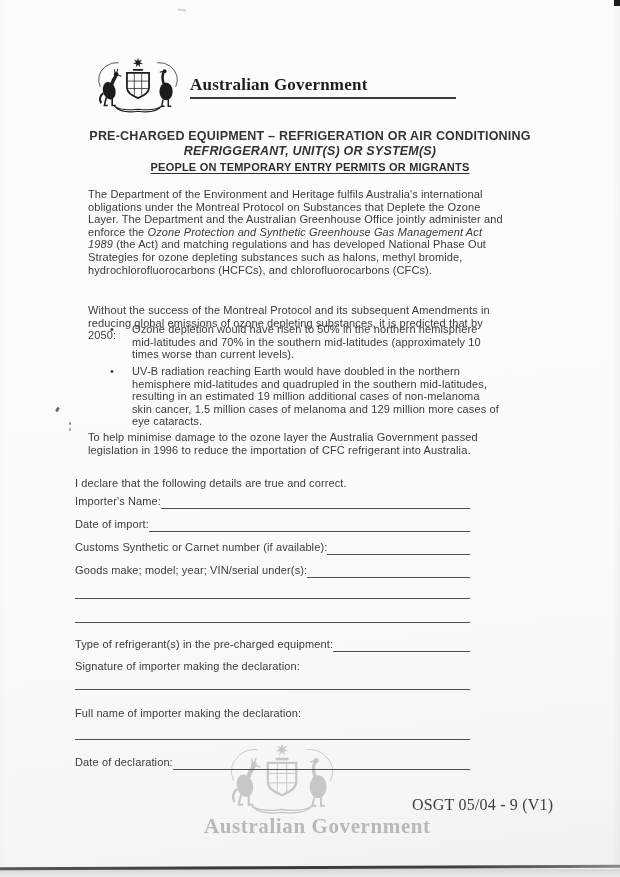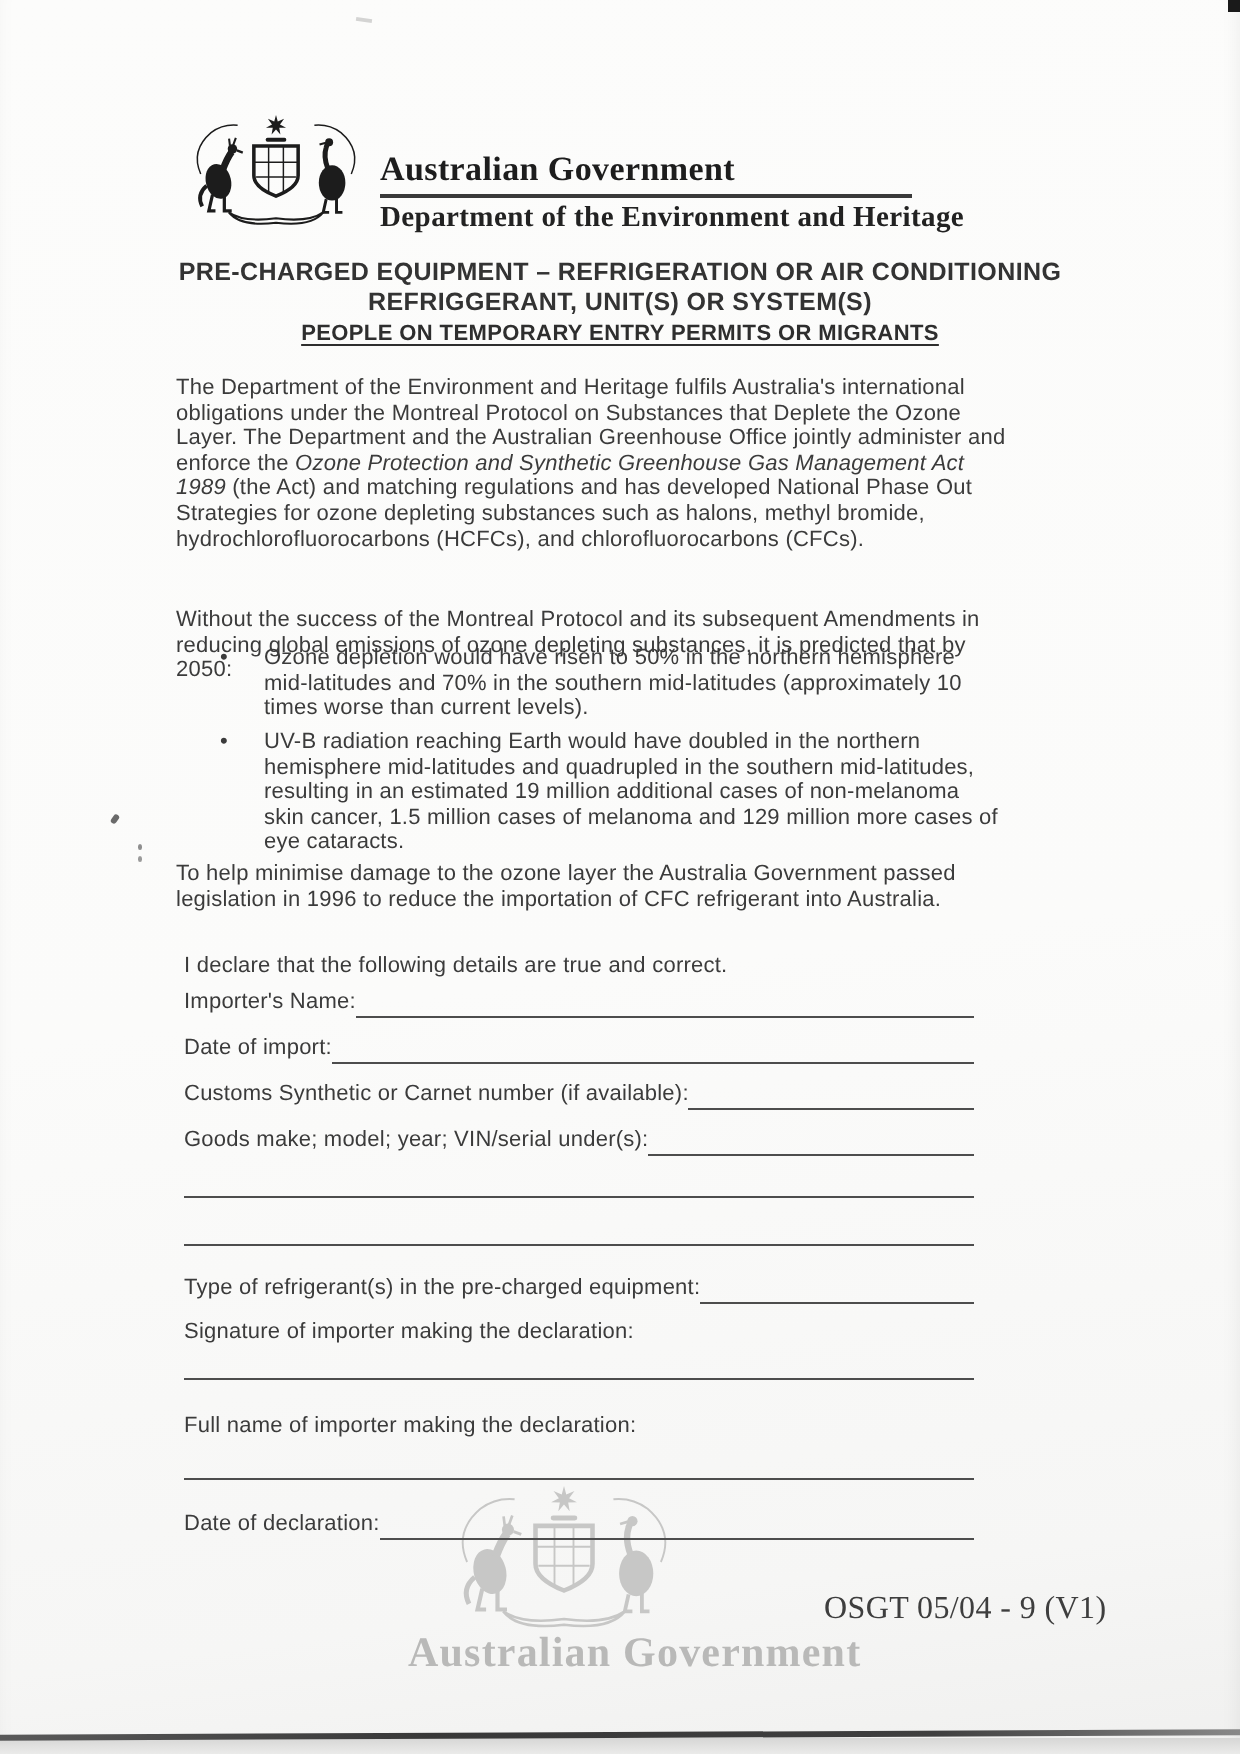--- a/index.html
+++ b/index.html
@@ -14,37 +14,37 @@
 
   
   .coa-header { position:absolute; left:93px; top:56px; width:90px; height:62px; color:#1c1c1c; }
   .agency { position:absolute; left:190px; top:75px; font-family:"Liberation Serif", serif; font-weight:bold; font-size:17px; color:#1d1d1d; letter-spacing:0.2px; }
   .hdr-divider { position:absolute; left:190px; top:97px; width:266px; height:2px; background:#3a3a3a; }
   .dept { position:absolute; left:190px; top:101px; font-family:"Liberation Serif", serif; font-weight:bold; font-size:14.5px; color:#222; letter-spacing:0.2px; }
 
   
   .title-line { position:absolute; left:0; width:620px; text-align:center; font-weight:bold; font-size:12.5px; color:#333; letter-spacing:0.2px; }
   .title-1 { top:129px; }
-  .title-2 { top:144px; }
+  .title-2 { top:144px;font-style:italic; }
   .subject { position:absolute; left:0; top:161px; width:620px; text-align:center; font-weight:bold; font-size:11px; color:#2e2e2e; text-decoration:underline; text-underline-offset:2px; letter-spacing:0.2px; }
 
   
   .para { position:absolute; left:88px; width:418px; font-size:11px; line-height:12.6px; letter-spacing:0.12px; color:#3b3b3b; text-align:left; }
   .p1 { top:188px; }
   .p2 { top:279px;margin-top:25px; }
   .p3 { top:431px; }
   .act-italic { font-style:italic; }
   .bullet { position:absolute; left:110px; width:392px; display:flex; font-size:11px; line-height:12.6px; letter-spacing:0.12px; }
   .bullet .marker { width:22px; flex:none; }
   .bullet .btext { width:368px; }
   .b1 { top:323px; }
   .b2 { top:365px; }
 
   
-  .form-area { position:absolute; left:92px; top:477px; width:395px; height:300px; z-index:2; }
+  .form-area { position:absolute; left:75px; top:477px; width:395px; height:300px; z-index:2; }
   .f-intro { position:absolute; left:0; top:0; font-size:11px; letter-spacing:0.12px; }
   .frow { position:absolute; left:0; right:0; display:flex; height:14px; }
   .flabel { font-size:11px; line-height:13px; letter-spacing:0.12px; white-space:nowrap; }
   .fline { flex:1; border-bottom:1.2px solid #4d4d4d; margin-bottom:0; }
   .rule { position:absolute; left:0; right:0; border-top:1.3px solid #4d4d4d; }
   .flabel-solo { position:absolute; left:0; font-size:11px; letter-spacing:0.12px; }
 
   
   .coa-watermark { position:absolute; left:225px; top:741px; width:114px; height:80px; color:#c7c7c6; z-index:1; }
   .wm-text { position:absolute; left:204px; top:814px; font-family:"Liberation Serif", serif; font-weight:bold; font-size:21px; color:#b9b9b8; letter-spacing:0.6px; filter:blur(0.3px); z-index:1; }
@@ -94,21 +94,20 @@
   </defs>
 </svg>
 
 <div class="page">
 
   <svg class="coa-header" viewBox="0 0 120 84">
       <use href="#coa"></use>
     </svg>
   <div class="agency">Australian Government</div>
   <div class="hdr-divider"></div>
-  <div class="dept">Department of the Environment and Heritage</div>
 
   <div class="title-line title-1">PRE-CHARGED EQUIPMENT – REFRIGERATION OR AIR CONDITIONING</div>
   <div class="title-line title-2">REFRIGGERANT, UNIT(S) OR SYSTEM(S)</div>
   <div class="subject">PEOPLE ON TEMPORARY ENTRY PERMITS OR MIGRANTS</div>
 
   <p class="para p1"><span>The Department of the Environment and Heritage fulfils Australia's international obligations under the Montreal Protocol on Substances that Deplete the Ozone Layer. The Department and the Australian Greenhouse Office jointly administer and enforce the </span><span class="act-italic">Ozone Protection and Synthetic Greenhouse Gas Management Act 1989</span><span> (the Act) and matching regulations and has developed National Phase Out Strategies for ozone depleting substances such as halons, methyl bromide, hydrochlorofluorocarbons (HCFCs), and chlorofluorocarbons (CFCs).</span></p>
 
   <p class="para p2">Without the success of the Montreal Protocol and its subsequent Amendments in reducing global emissions of ozone depleting substances, it is predicted that by 2050:</p>
 
   <div class="bullet b1">

